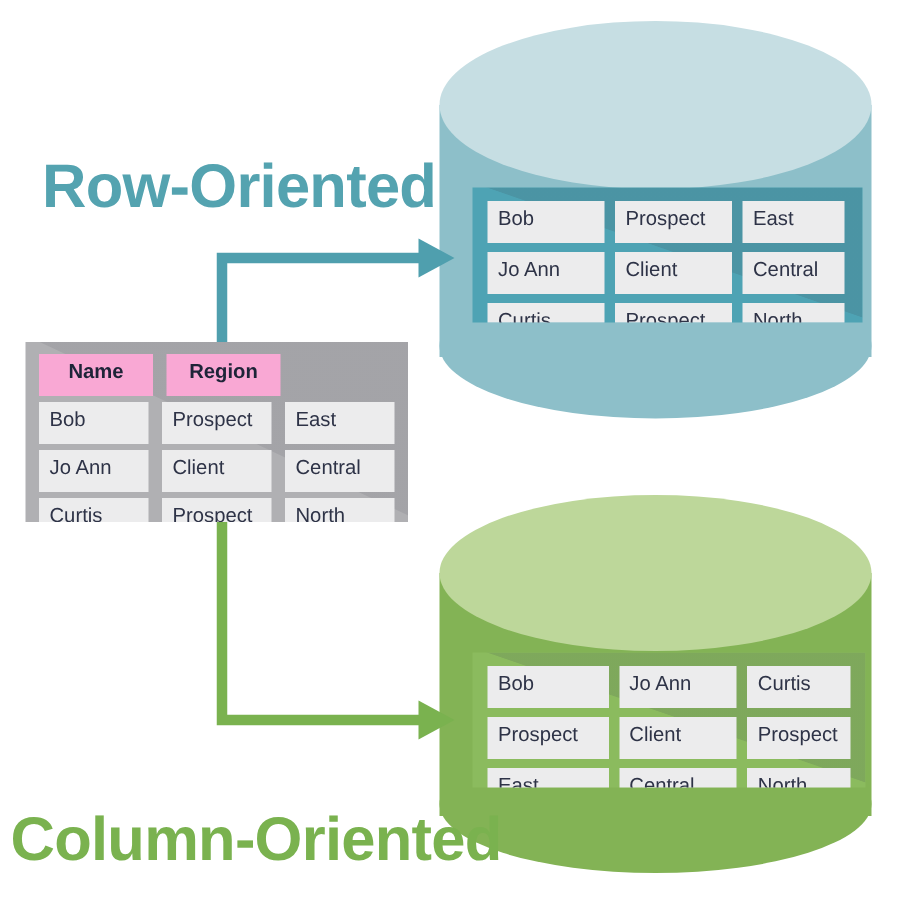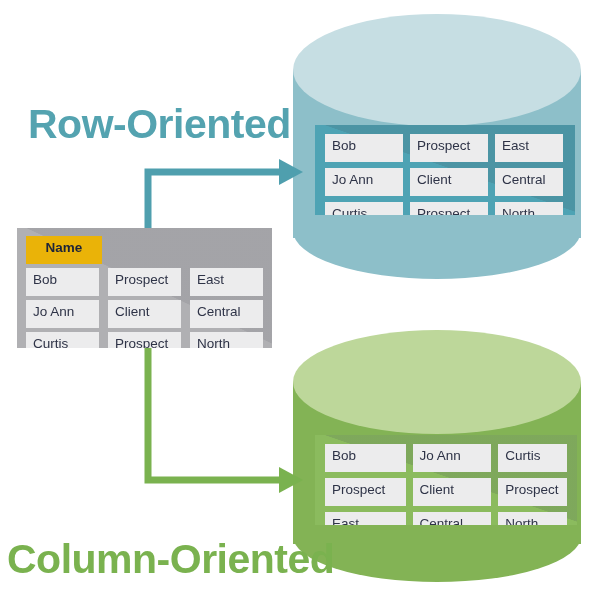--- a/index.html
+++ b/index.html
@@ -65,21 +65,21 @@
     padding:0 7px;
     box-sizing:border-box;
     white-space:nowrap;
     overflow:hidden;
   }
   
   #source-table .c0{width:76px;}
   #source-table .c1{width:76px;}
   #source-table .c2{width:76px;}
   .hdr .cell{
-    background:#eab308;
+    background:#f9a8d4;
     font-weight:bold;
     text-align:center;
     color:#1e2438;
   }
   #source-table .body .cell{
     background:#ececed;
   }
 
   
   .cyl{position:absolute;}
@@ -171,20 +171,21 @@
   </svg>
 
   <div class="section-label" id="row-label">Row-Oriented</div>
 
   <div class="section-label" id="col-label">Column-Oriented</div>
 
   <div id="source-table">
     <div class="grid">
       <div class="row hdr">
         <div class="cell c0">Name</div>
+        <div class="cell c2">Region</div>
       </div>
       <div class="body">
         <div class="row" style="margin-bottom:4px;">
           <div class="cell c0">Bob</div>
           <div class="cell c1">Prospect</div>
           <div class="cell c2">East</div>
         </div>
         <div class="row" style="margin-bottom:4px;">
           <div class="cell c0">Jo Ann</div>
           <div class="cell c1">Client</div>

